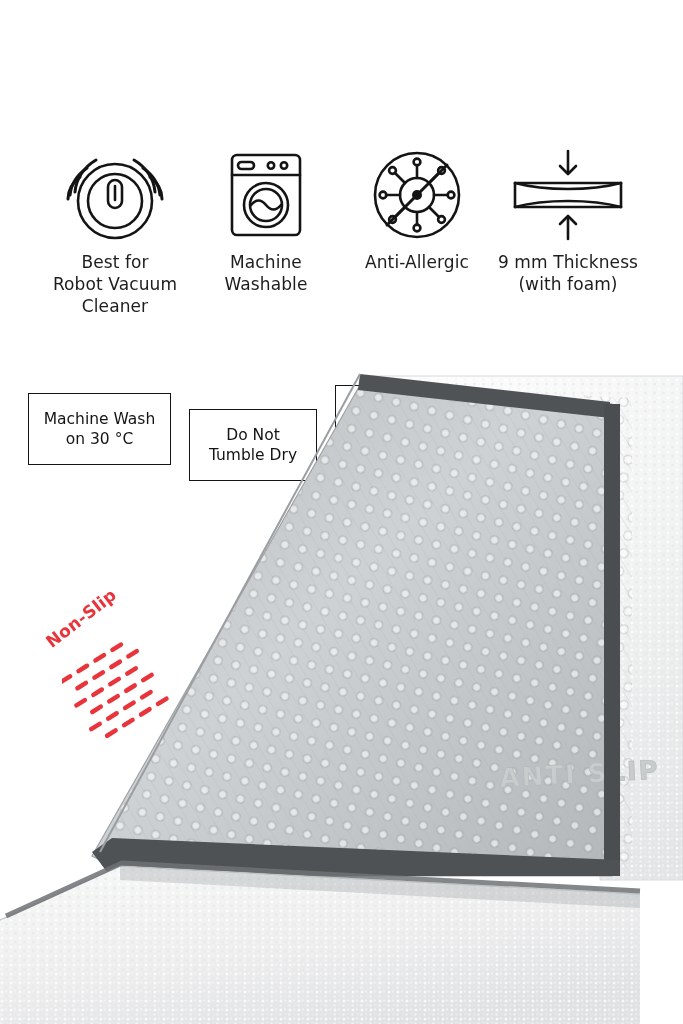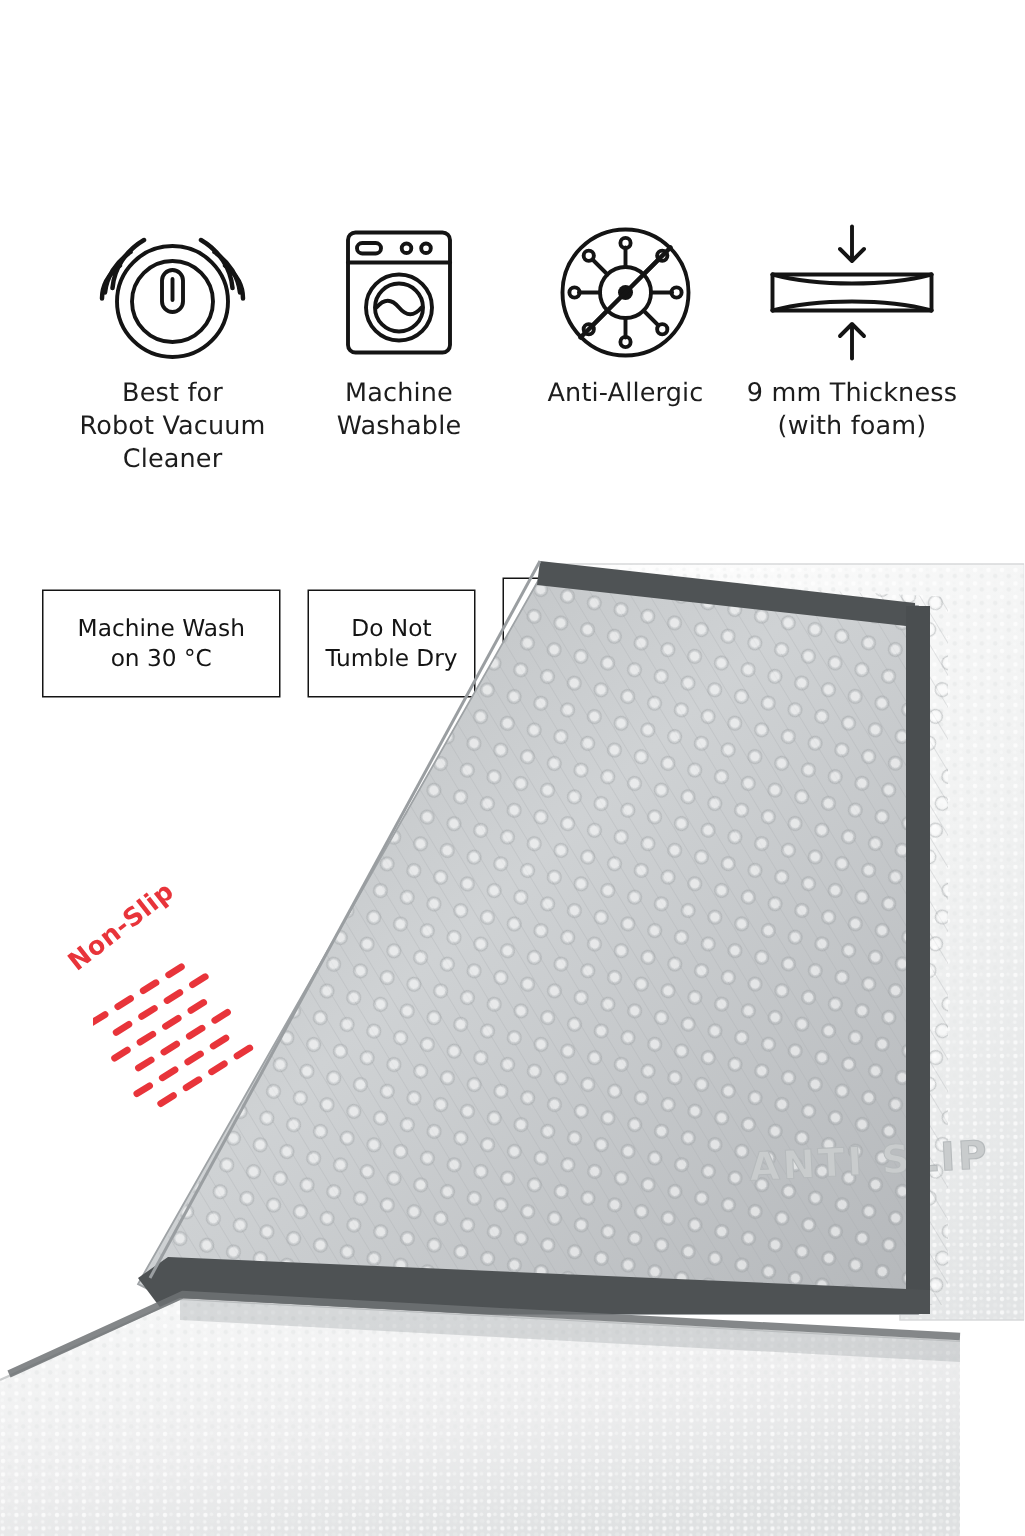--- a/index.html
+++ b/index.html
@@ -65,22 +65,22 @@
     align-items: center;
     justify-content: center;
     text-align: center;
     font-size: 15.5px;
     line-height: 1.3;
     padding: 8px 10px;
     white-space: pre-line;
     color: #141414;
     background: #fff;
   }
-  .care-box.b0 { width: 159px; height: 72px; margin-top: 8px; }
-  .care-box.b1 { width: 112px; height: 72px; margin-top: 8px; }
+  .care-box.b0 { width: 143px; height: 72px; margin-top: 8px; }
+  .care-box.b1 { width: 128px; height: 72px; margin-top: 24px; }
   .care-box.b2 { width: 124px; height: 86px; }
 
   
   .nonslip {
     position: absolute;
     left: 40px;
     top: 608px;
     width: 140px;
     height: 135px;
   }

